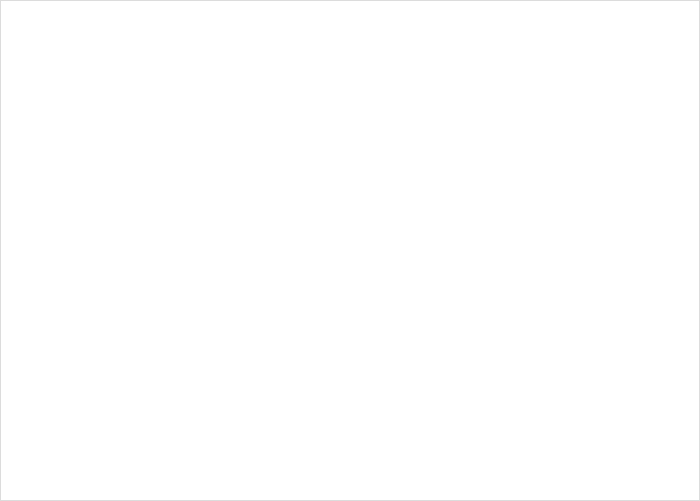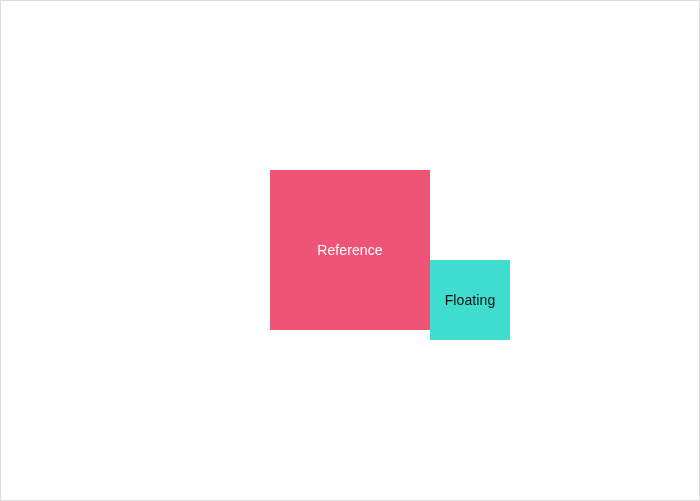--- a/index.html
+++ b/index.html
@@ -54,21 +54,15 @@
   }
   #floating-box .box-label {
     color: #111111;
   }
 </style>
 </head>
 <body>
 
 <div id="canvas" style="width: 700px; height: 501px; background: rgb(255, 255, 255); border-color: rgb(220, 220, 220);">
 
-  <div class="box" id="reference-box" style="left: 269px; top: 169px; width: 160px; height: 160px; background: rgb(238, 84, 117);">
-    <span class="box-label" style="color: rgb(255, 255, 255);">Reference</span>
-  </div>
 
-  <div class="box" id="floating-box" style="left: 429px; top: 259px; width: 80px; height: 80px; background: rgb(62, 221, 205);">
-    <span class="box-label" style="color: rgb(17, 17, 17);">Floating</span>
-  </div>
 
 </div>
 
 </body></html>

